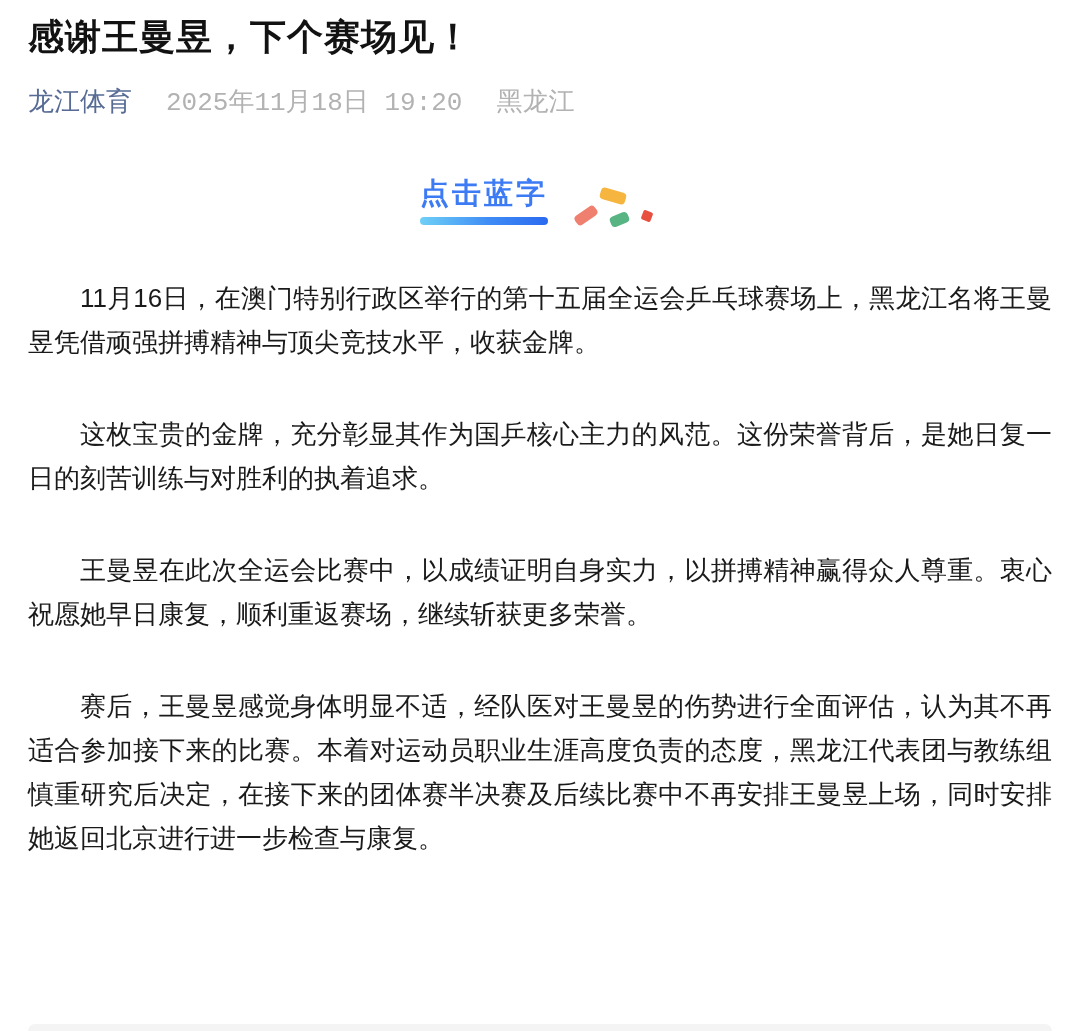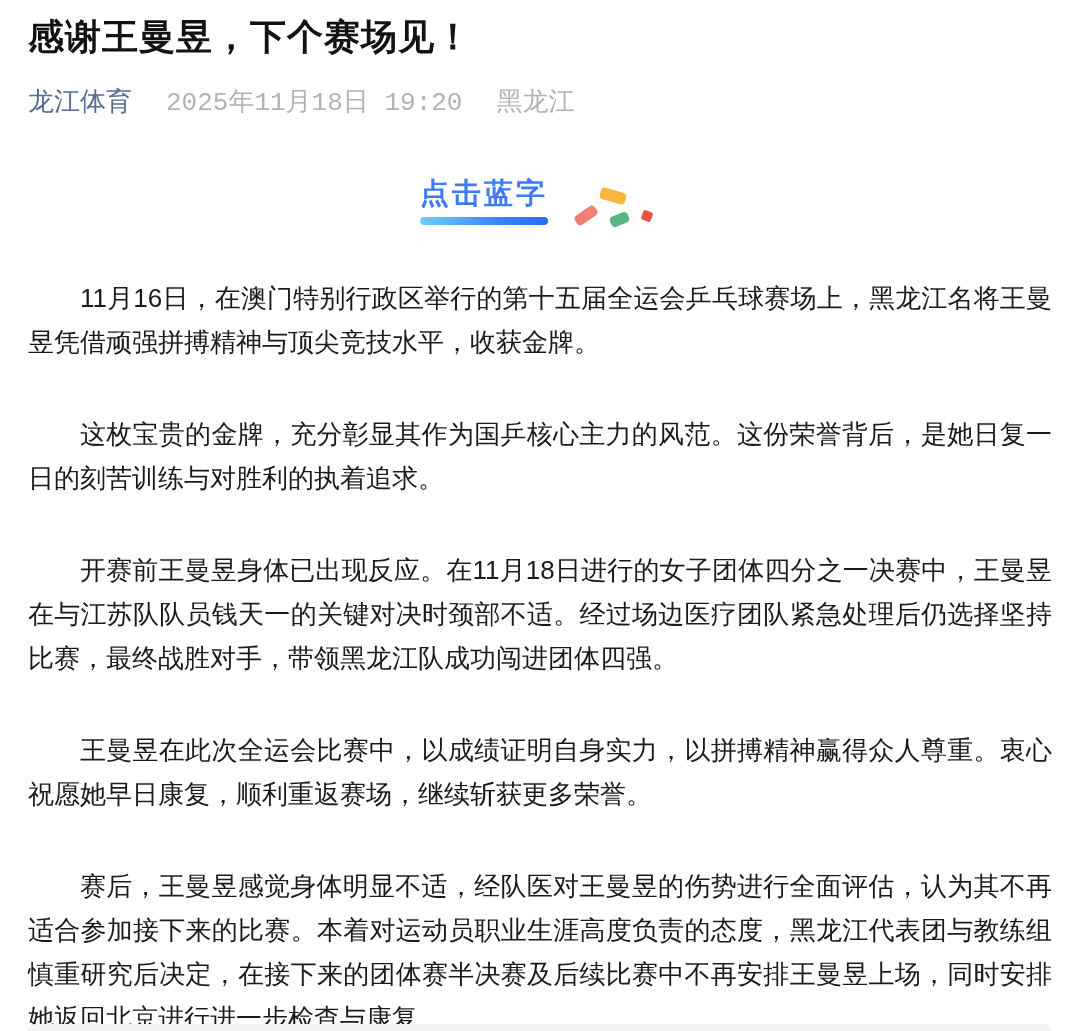--- a/index.html
+++ b/index.html
@@ -126,21 +126,20 @@
         <div class="piece piece-green"></div>
       </div>
 
       <div class="red-dot"></div>
 
     </div>
 
     <div class="body-text">
       <p>11月16日，在澳门特别行政区举行的第十五届全运会乒乓球赛场上，黑龙江名将王曼昱凭借顽强拼搏精神与顶尖竞技水平，收获金牌。</p>
       <p>这枚宝贵的金牌，充分彰显其作为国乒核心主力的风范。这份荣誉背后，是她日复一日的刻苦训练与对胜利的执着追求。</p>
-      <p>开赛前王曼昱身体已出现反应。在11月18日进行的女子团体四分之一决赛中，王曼昱在与江苏队队员钱天一的关键对决时颈部不适。经过场边医疗团队紧急处理后仍选择坚持比赛，最终战胜对手，带领黑龙江队成功闯进团体四强。</p>
       <p>王曼昱在此次全运会比赛中，以成绩证明自身实力，以拼搏精神赢得众人尊重。衷心祝愿她早日康复，顺利重返赛场，继续斩获更多荣誉。</p>
       <p>赛后，王曼昱感觉身体明显不适，经队医对王曼昱的伤势进行全面评估，认为其不再适合参加接下来的比赛。本着对运动员职业生涯高度负责的态度，黑龙江代表团与教练组慎重研究后决定，在接下来的团体赛半决赛及后续比赛中不再安排王曼昱上场，同时安排她返回北京进行进一步检查与康复。</p>
     </div>
 
   </div>
 
   <div class="cropped-image-top"></div>
 </div>
 
 </body></html>

